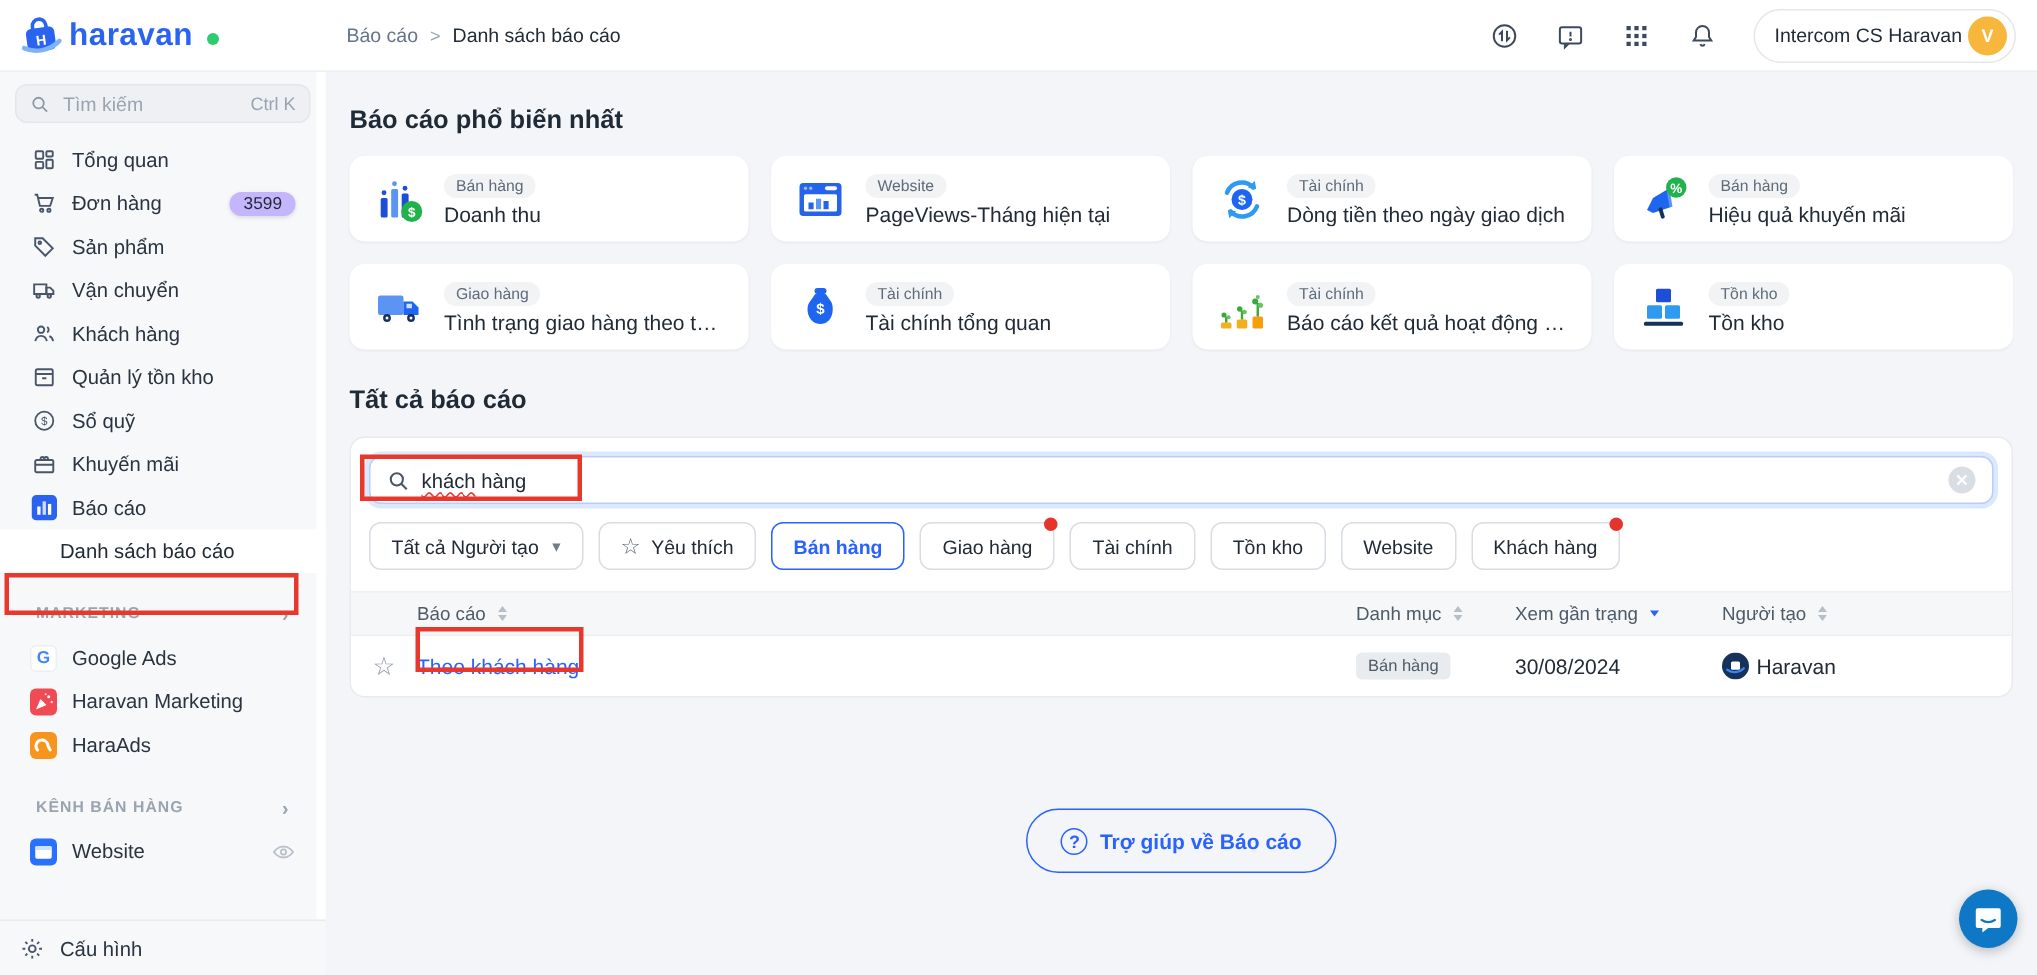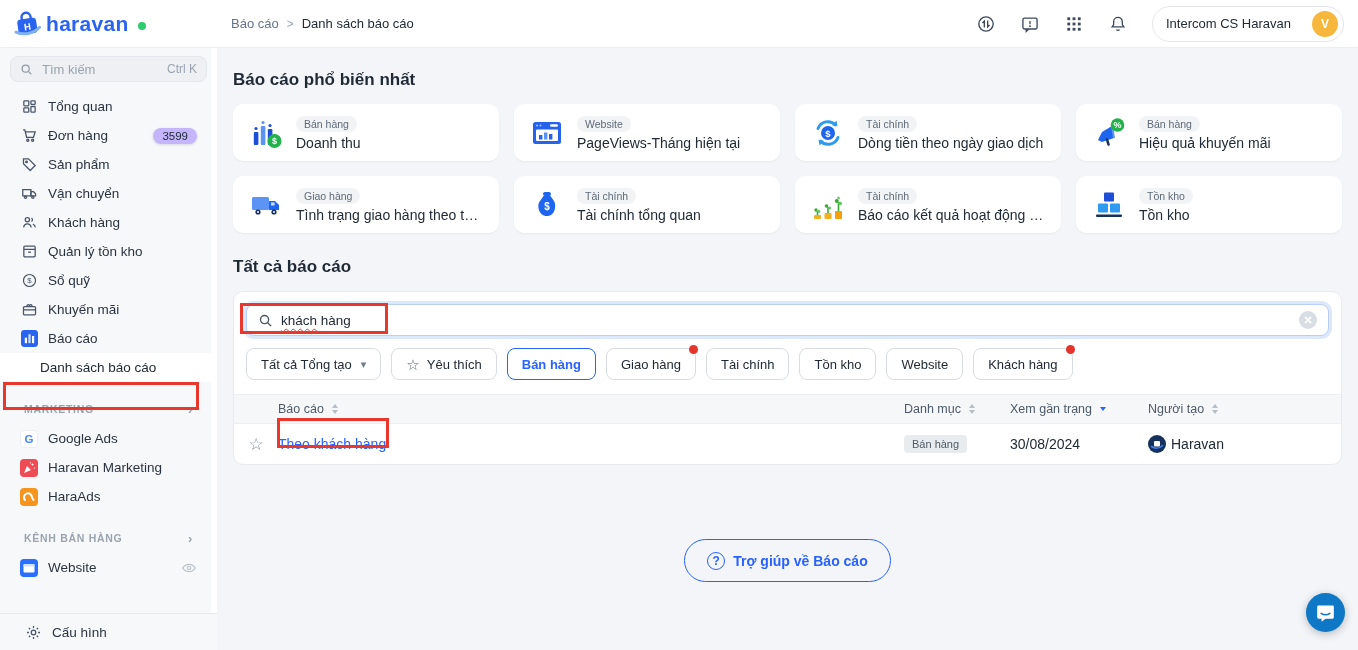--- a/index.html
+++ b/index.html
@@ -17,21 +17,21 @@
           border-bottom:1px solid #eceff2;display:flex;align-items:center;z-index:5}
   .logo-wrap{width:217px;flex:0 0 auto;display:flex;align-items:center;gap:4px;padding-left:12px}
   .logo-text{font-size:21px;font-weight:700;color:var(--logo-blue);letter-spacing:.3px}
   .logo-dot{width:8px;height:8px;border-radius:50%;background:#2ecc71;margin-left:5px;margin-top:4px}
   .breadcrumb{display:flex;align-items:center;gap:8px;font-size:13px;margin-left:14px}
   .crumb-parent{color:#64748b;cursor:pointer}
   .crumb-sep{color:#9aa4af;font-size:12px}
   .crumb-current{color:#212b36}
   .topbar-right{margin-left:auto;display:flex;align-items:center;gap:24px;padding-right:14px}
   .tb-icon{width:20px;height:20px;color:#3d4a5c;cursor:pointer;display:flex}
-  .account-pill{display:flex;align-items:center;gap:21px;border:1px solid #e4e7ea;border-radius:19px;
+  .account-pill{display:flex;align-items:center;gap:4px;border:1px solid #e4e7ea;border-radius:19px;
                 padding:4px 5px 4px 13px;font-size:13px;color:#212b36;background:#fff;cursor:pointer}
   .avatar{width:26px;height:26px;border-radius:50%;background:var(--avatar-orange);color:#fff;
           font-size:12px;font-weight:700;display:flex;align-items:center;justify-content:center}
 
   
   .sidebar{position:absolute;top:48px;left:0;width:217px;bottom:0;background:var(--sidebar-bg);
            padding-top:8px;z-index:4}
   .side-scroll-strip{position:absolute;top:0;right:0;width:6px;bottom:37px;background:#fff}
   .side-search{margin:0 10px 10px;display:flex;align-items:center;gap:7px;background:#eef0f3;
                border:1px solid #e3e6ea;border-radius:8px;height:26px;padding:0 9px}
@@ -48,21 +48,21 @@
   .sub-item{padding:0 12px 0 40px;color:#66707c;height:29px;display:flex;align-items:center;
             font-size:13.5px;cursor:pointer}
   .sub-item.active{background:#fff;color:#212b36}
   .section-cap{display:flex;align-items:center;height:30px;padding:0 24px;margin-top:12px;
                font-size:10.5px;font-weight:700;letter-spacing:.7px;color:#9aa4af;cursor:pointer}
   .section-chev{margin-left:auto;color:#9aa4af;font-size:13px}
   .app-icon{width:18px;height:18px;border-radius:4px;flex:0 0 auto;display:flex;align-items:center;
             justify-content:center;font-size:11.5px;font-weight:700;color:#fff;overflow:hidden}
   .eye-icon{margin-left:auto;width:16px;height:16px;color:#b9c1ca;display:flex}
   .config-row{position:absolute;bottom:0;left:0;right:0;height:37px;border-top:1px solid #e7e9ec;
-              display:flex;align-items:center;gap:10px;padding:0 24px;font-size:13.5px;
+              display:flex;align-items:center;gap:10px;padding:0 12px;font-size:13.5px;
               color:#2a3441;background:var(--sidebar-bg);cursor:pointer}
 
   
   .main{position:absolute;top:48px;left:217px;right:0;bottom:0;padding:16px;overflow:hidden}
   .h2{font-size:17px;font-weight:700;color:#1f2a37;margin:6px 0 14px}
   .cards{display:grid;grid-template-columns:repeat(4,1fr);gap:15px;margin-bottom:24px}
   .card{background:#fff;border-radius:10px;height:57px;display:flex;align-items:center;gap:13px;
         padding:0 16px;box-shadow:0 1px 2px rgba(16,24,40,.05);cursor:pointer;overflow:hidden}
   .card-ic{width:34px;height:34px;flex:0 0 auto}
   .card-body{min-width:0}
@@ -496,21 +496,21 @@
           <circle cx="10.5" cy="10.5" r="6.5"></circle>
             <path d="M15.5 15.5L21 21"></path>
         </svg>
         <span><span class="misspell">khách</span> <span>hàng</span></span>
         <span class="clear-btn">✕</span>
       </div>
     </div>
 
     <div class="filter-row">
       <div class="chip">
-        <span>Tất cả Tổng tạo</span>
+        <span>Tất cả Người tạo</span>
         <span class="dd-chev">▾</span>
       </div>
       <div class="chip">
         <span class="star-glyph">☆</span>
         <span>Yêu thích</span>
       </div>
       <div class="chip selected">
         <span>Bán hàng</span>
       </div>
       <div class="chip">

